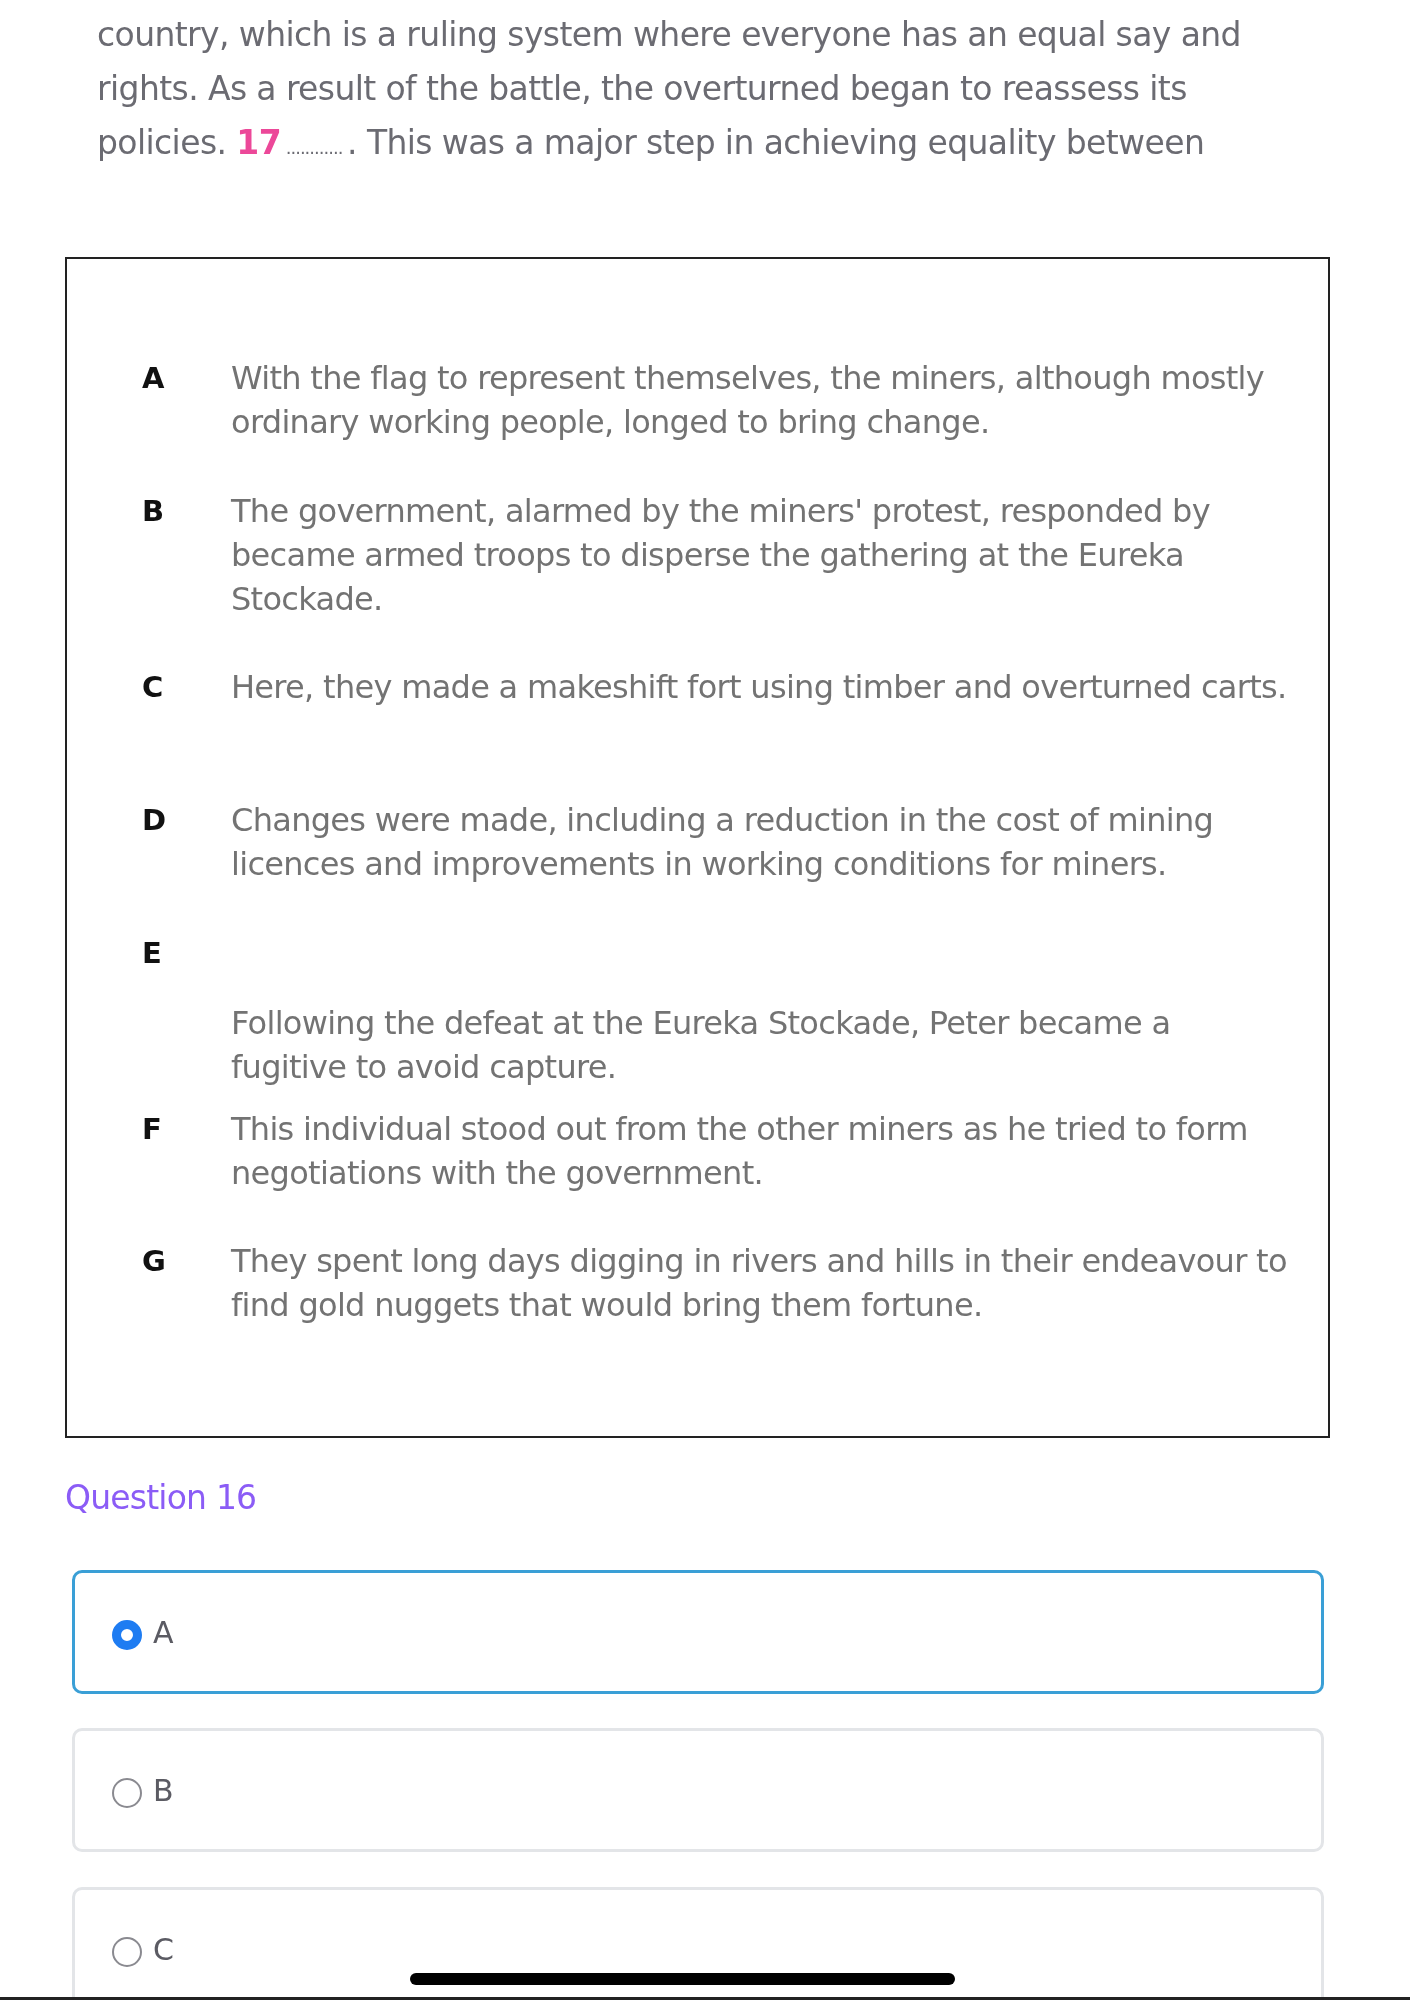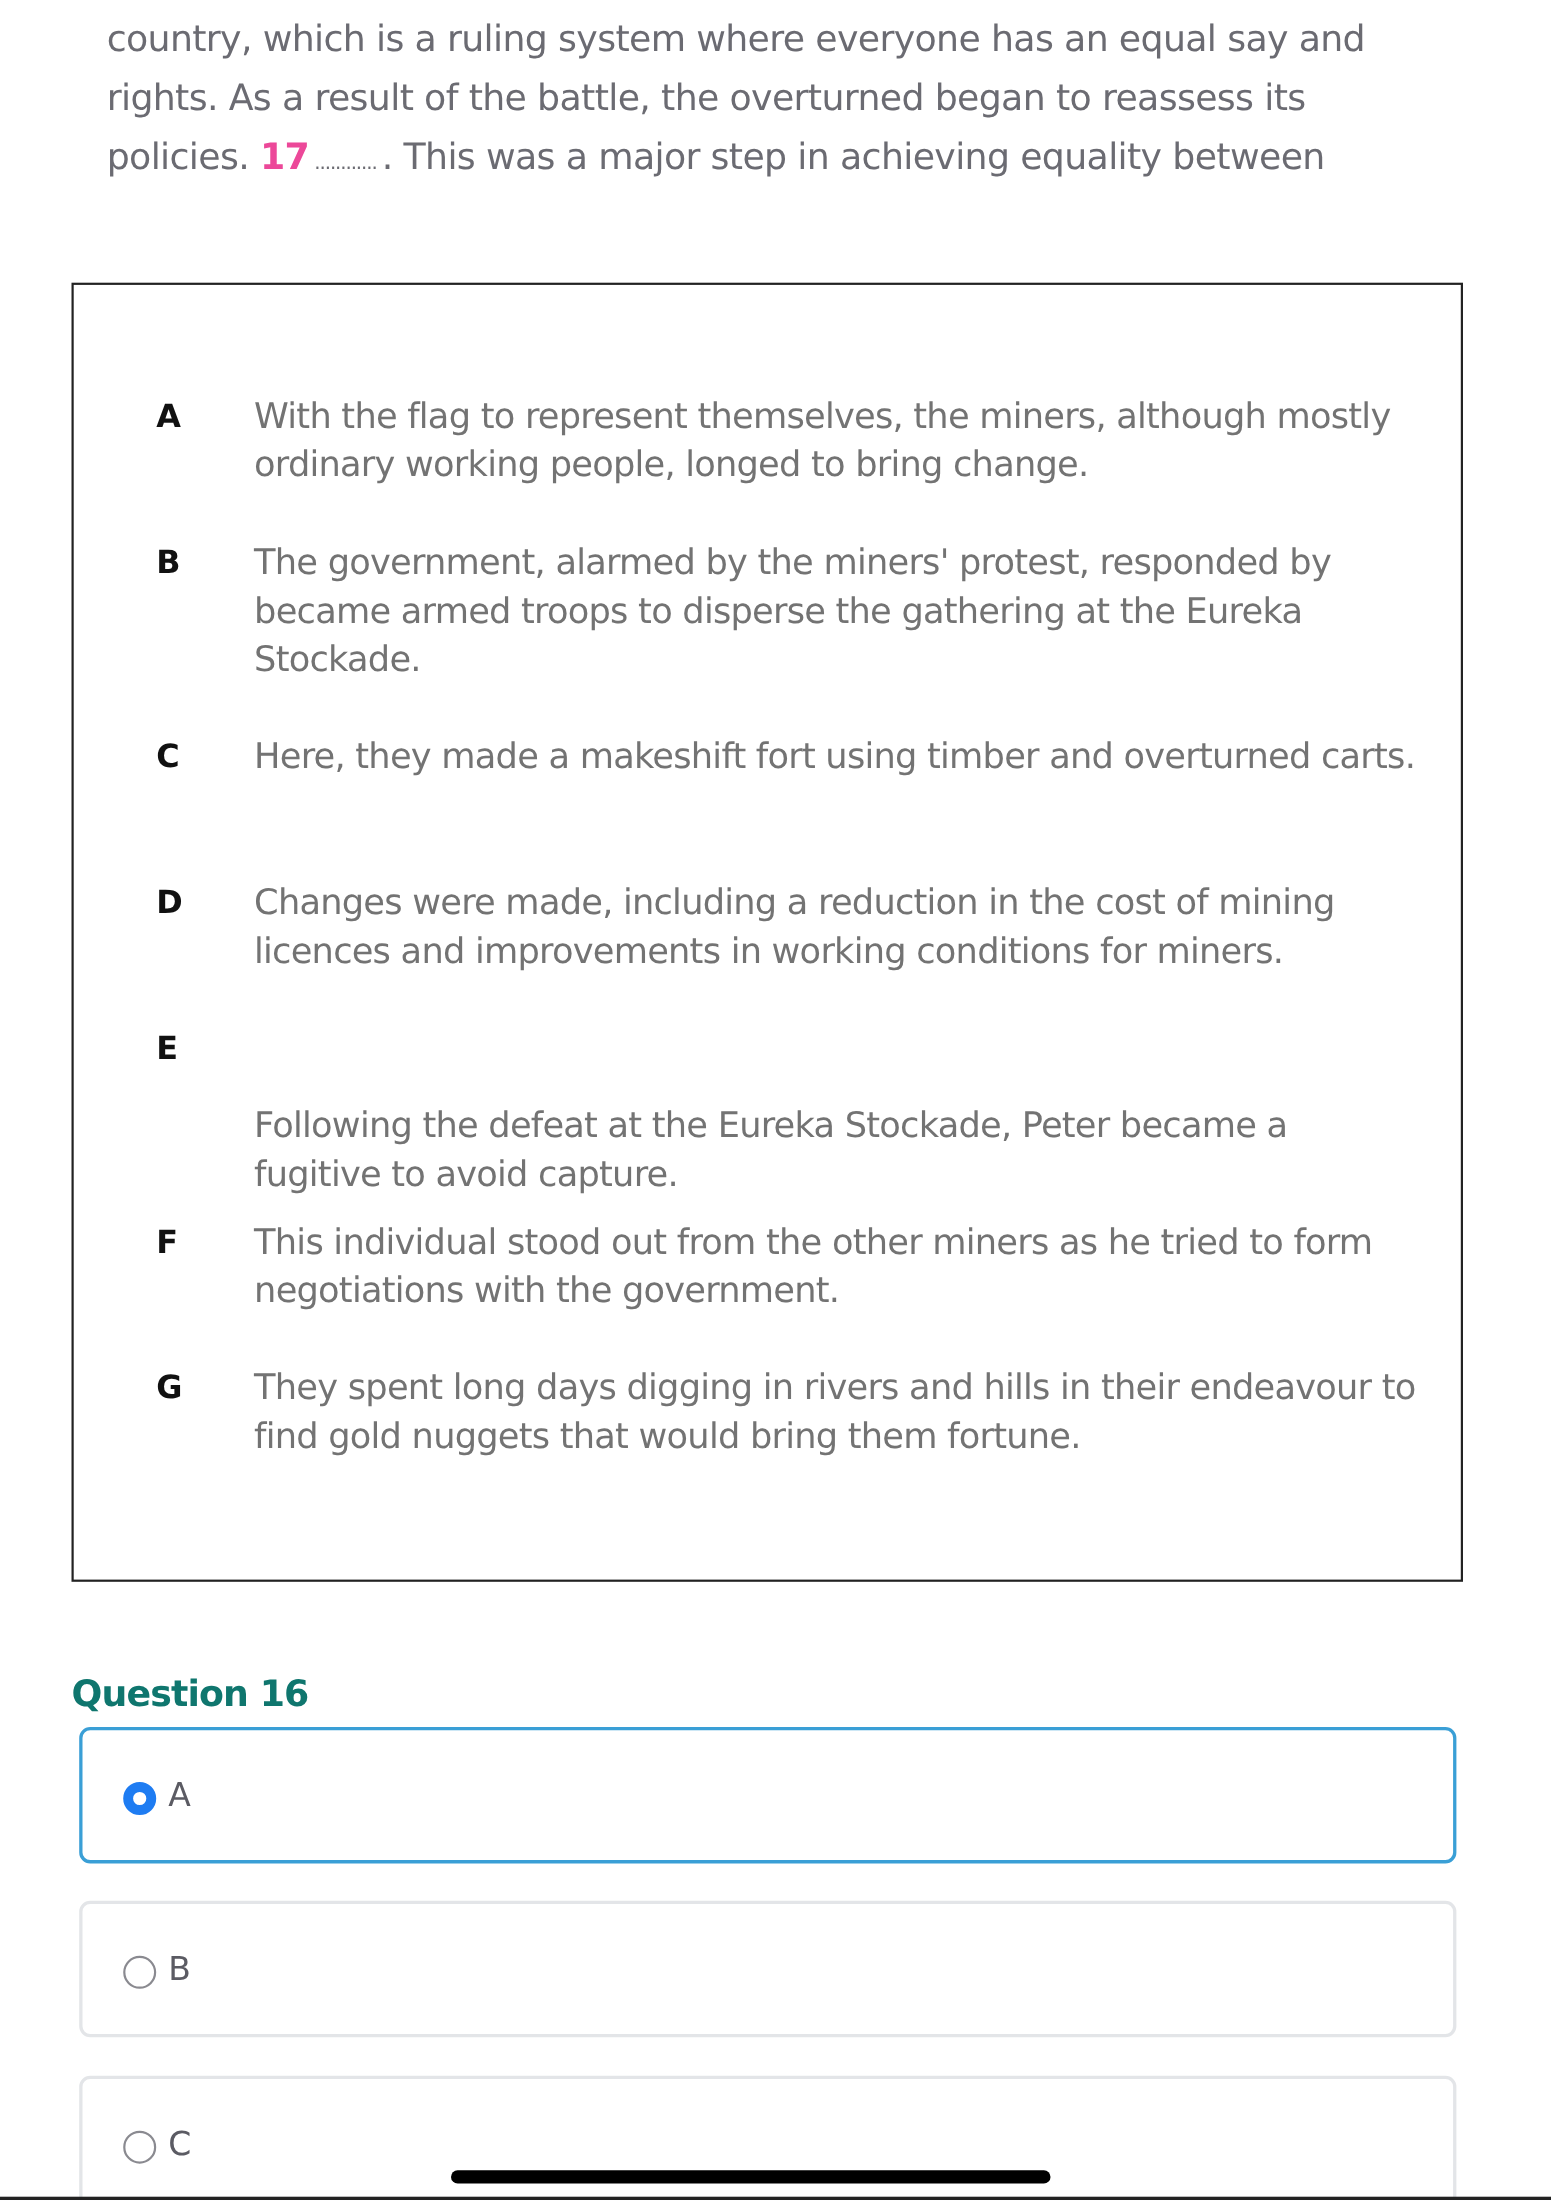--- a/index.html
+++ b/index.html
@@ -7,22 +7,22 @@
          font-family: "DejaVu Sans", "Liberation Sans", sans-serif; }
   .passage { position: absolute; left: 65px; top: 8px; width: 1290px;
              font-size: 33px; line-height: 54px; color: #6b6b72; letter-spacing: -0.6px; margin-left: 32px; }
   .passage b { color: #ec4899; font-weight: bold; }
   .box { position: absolute; left: 65px; top: 257px; width: 1265px; height: 1181px;
          border: 2px solid #222; box-sizing: border-box; }
   .opt { position: absolute; left: 0; width: 100%; }
   .opt .letter { position: absolute; left: 75px; font-weight: bold; font-size: 29px; color: #111; }
   .opt .text { position: absolute; left: 164px; width: 1060px; font-size: 32px; line-height: 44px;
                color: #737373; letter-spacing: -0.7px; }
-  .q-title { position: absolute; left: 65px; top: 1520px; font-size: 33px; font-weight: bold;
-             color: #0f766e; letter-spacing: -0.8px; }
+  .q-title { position: absolute; left: 65px; top: 1478px; font-size: 33px; font-weight: normal;
+             color: #8b5cf6; letter-spacing: -0.8px; }
   .choice { position: absolute; left: 72px; width: 1252px; height: 124px; box-sizing: border-box;
             border: 3px solid #e3e5e8; border-radius: 10px; background: #fff; cursor: pointer; }
   .choice.selected { border-color: #3a9fd6; }
   .radio { position: absolute; left: 37px; top: 47px; width: 30px; height: 30px; box-sizing: border-box;
            border-radius: 50%; border: 2px solid #8a8a90; }
   .radio.on { border: 9px solid #1e7cf2; }
   .choice .lbl { position: absolute; left: 78px; top: 42px; font-size: 30px; color: #5b5b63; }
   .home-indicator { position: absolute; left: 410px; top: 1973px; width: 545px; height: 12px;
                     border-radius: 6px; background: #000; }
   .bottom-edge { position: absolute; left: 0; top: 1997px; width: 1410px; height: 3px; background: #222; }

